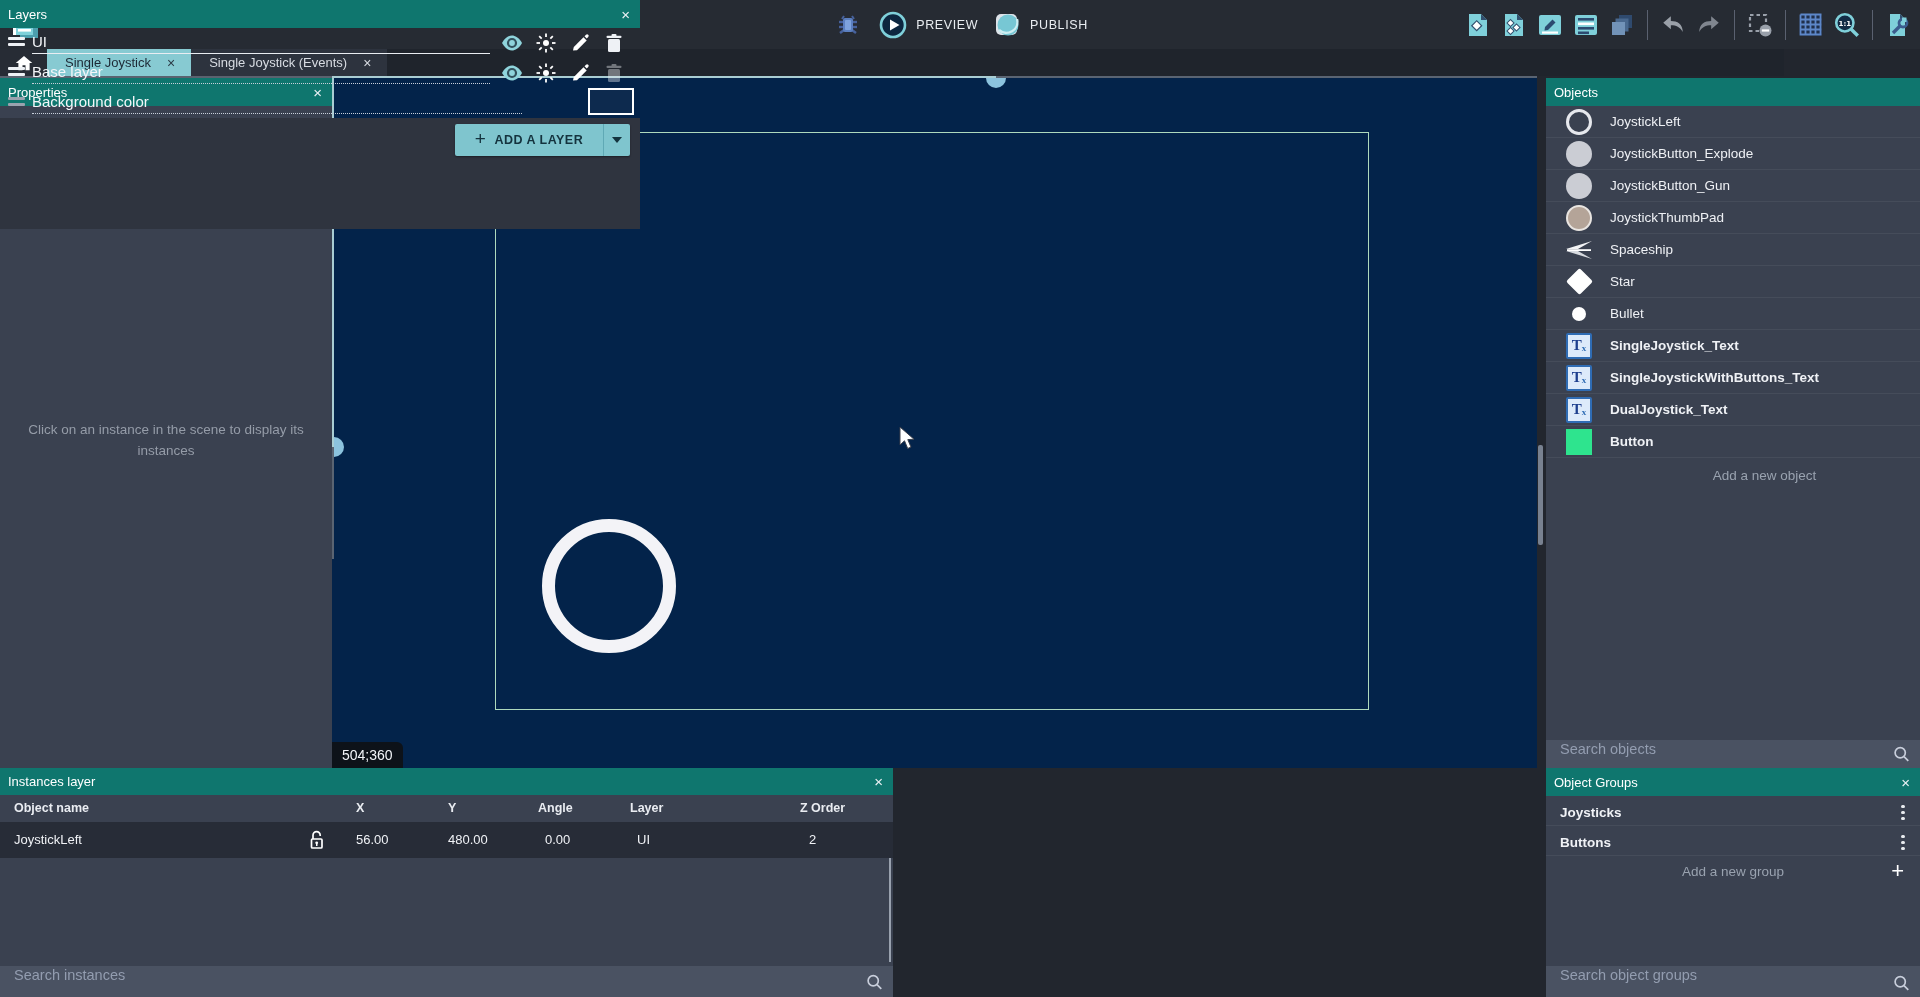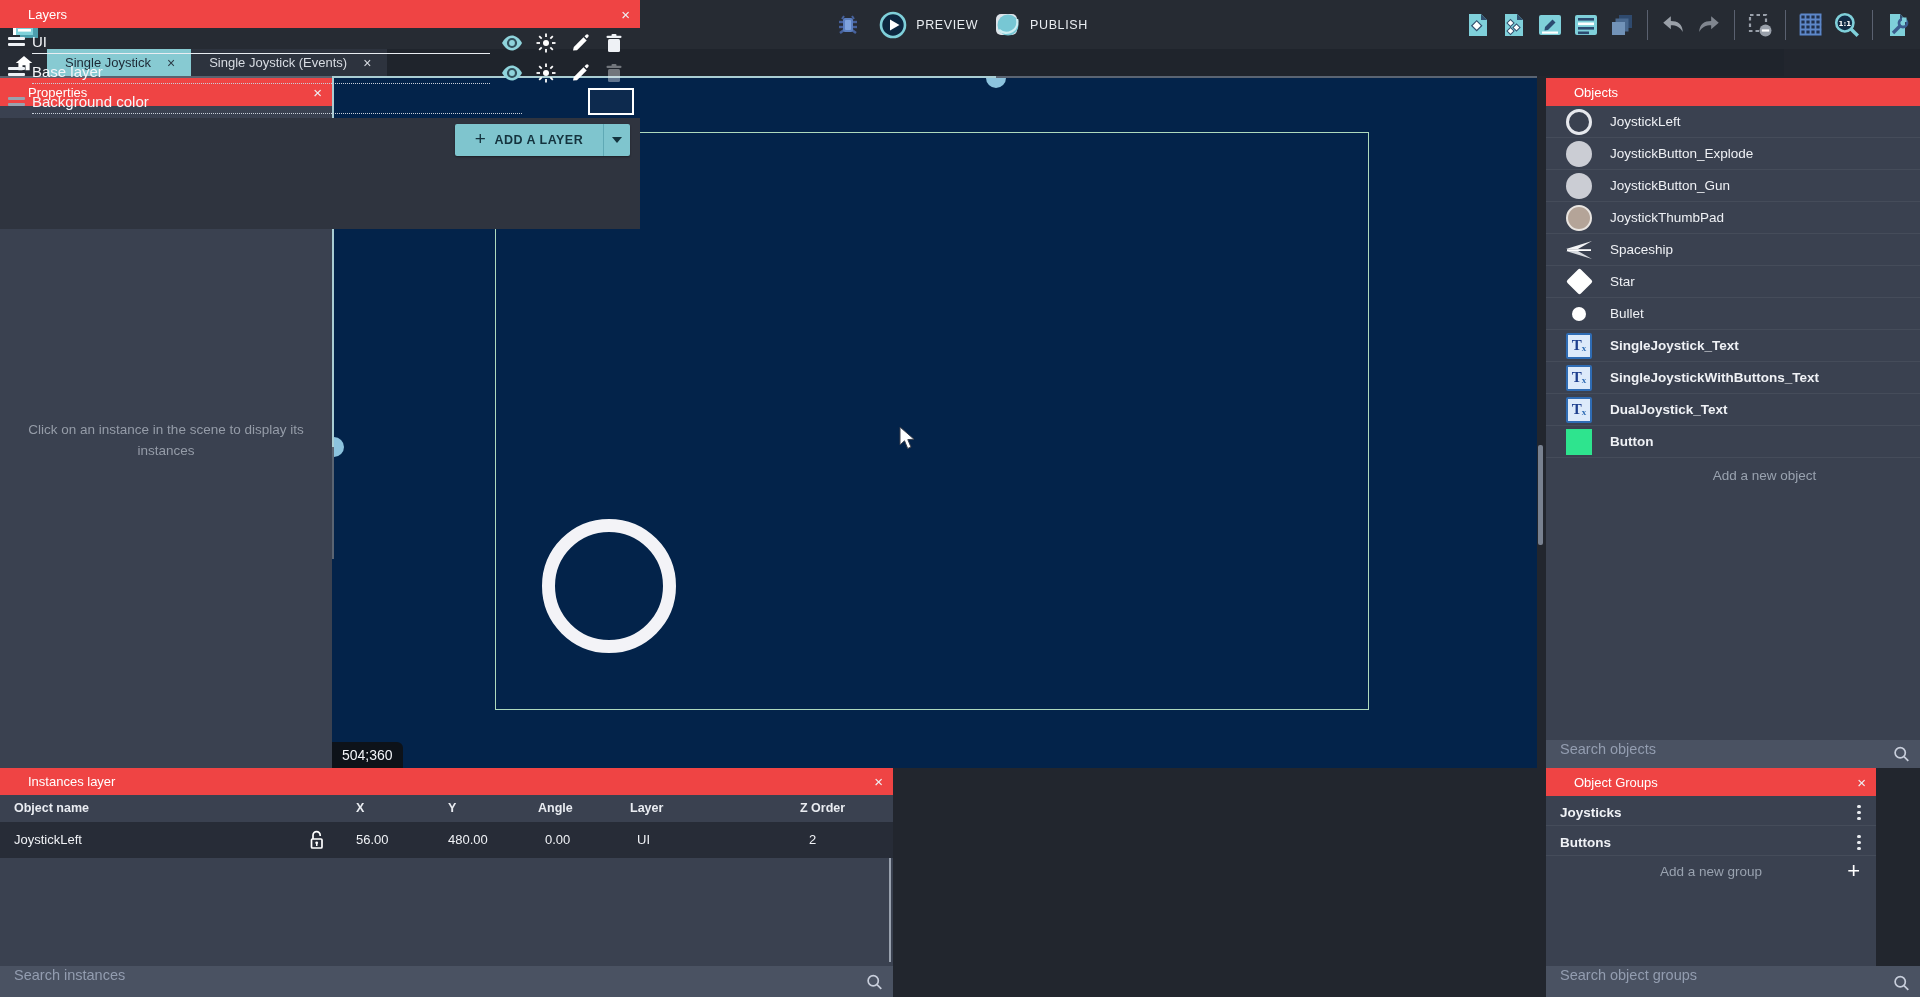--- a/index.html
+++ b/index.html
@@ -22,21 +22,21 @@
   .home-tab { width:47px; background:#272c35; display:flex; align-items:center; justify-content:center; cursor:pointer; }
   .tab { display:flex; align-items:center; gap:14px; padding:0 14px 0 18px; font-size:13px; cursor:pointer; }
   .tab.active { background:#87cad2; color:#1d2935; }
   .tab.inactive { background:#2d333e; color:#d8dce2; }
   .tab .tab-close { font-size:14px; line-height:1; padding:0 2px; }
   .tab.active .tab-close { color:#2c3a46; }
   .tab.inactive .tab-close { color:#d8dce2; }
 
   
   .panel { position:absolute; background:#3a4150; }
-  .panel-header { height:28px; background:#ef4444; display:flex; align-items:center; padding:0 28px; color:#ffffff; font-size:13px; position:relative; }
+  .panel-header { height:28px; background:#0f766e; display:flex; align-items:center; padding:0 8px; color:#ffffff; font-size:13px; position:relative; }
   .panel-close { position:absolute; right:10px; top:0; height:28px; display:flex; align-items:center; color:#eef2f6; font-size:15px; cursor:pointer; }
   .kebab { width:14px; display:flex; flex-direction:column; align-items:center; gap:2.5px; cursor:pointer; }
   .kebab i { width:3.5px; height:3.5px; border-radius:50%; background:#e9ecf0; }
   .searchbar { position:absolute; background:#4a5262; }
   .searchbar input { width:100%; height:100%; background:transparent; border:none; outline:none; color:#dfe4ec; font-size:14.5px; padding:0 40px 15px 14px; font-family:inherit; }
   .searchbar input::placeholder { color:#939db0; opacity:1; }
   .searchbar svg { position:absolute; right:10px; top:50%; transform:translateY(-50%); }
 
   
   #properties-panel { left:0; top:78px; width:332px; height:690px; }
@@ -78,21 +78,21 @@
   .icon-text small { font-size:9px; color:#2f6cb4; margin-top:4px; }
   .icon-green-square { width:26px; height:26px; background:#2ee48e; }
   #objects-scrollbar { position:absolute; left:1538px; top:445px; width:5px; height:100px; background:#788190; border-radius:2px; cursor:pointer; }
 
   
   #search-objects { left:1546px; top:740px; width:374px; height:28px; }
   #search-groups { left:1546px; top:966px; width:374px; height:33px; }
   #search-instances { left:0; top:966px; width:893px; height:31px; }
 
   
-  #groups-panel { left:1546px; top:768px; width:330px; height:198px; }
+  #groups-panel { left:1546px; top:768px; width:374px; height:198px; }
   .group-row { height:30px; display:flex; align-items:center; padding:4px 10px 0 14px; border-bottom:1px solid #454c5a; cursor:pointer; }
   .group-name { flex:1; color:#f0f2f6; font-size:13.5px; font-weight:700; }
 
   
   #instances-panel { left:0; top:768px; width:893px; height:198px; }
   #instances-panel .panel-header { height:27px; }
   .inst-cols { position:relative; height:27px; }
   .inst-cols span { position:absolute; top:6px; color:#e9ecf1; font-size:12.5px; font-weight:700; }
   .inst-row { position:relative; height:36px; background:#272c37; cursor:pointer; }
   .inst-row span { position:absolute; top:10px; color:#f0f2f6; font-size:13px; }

